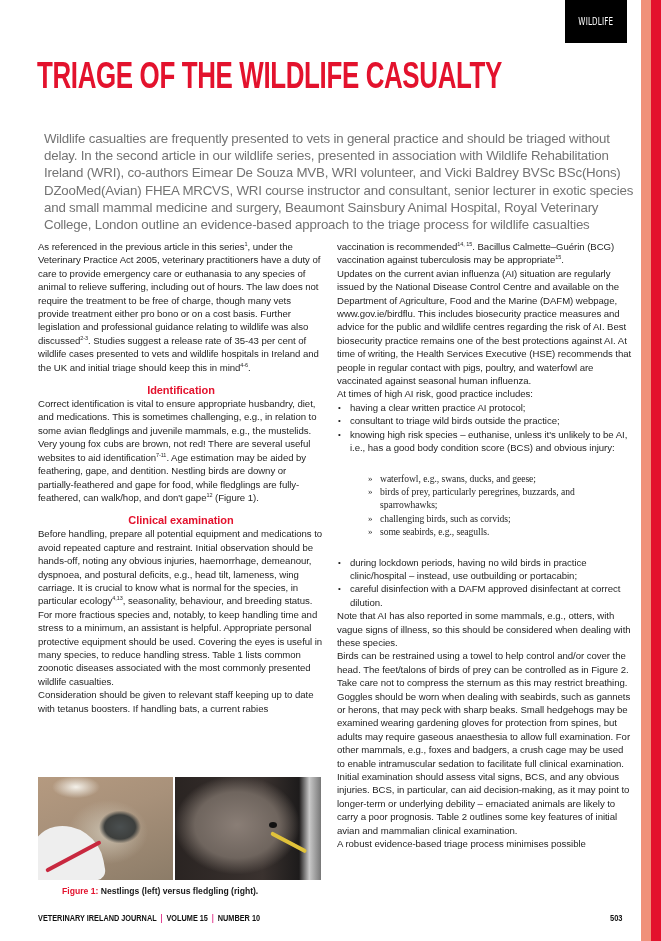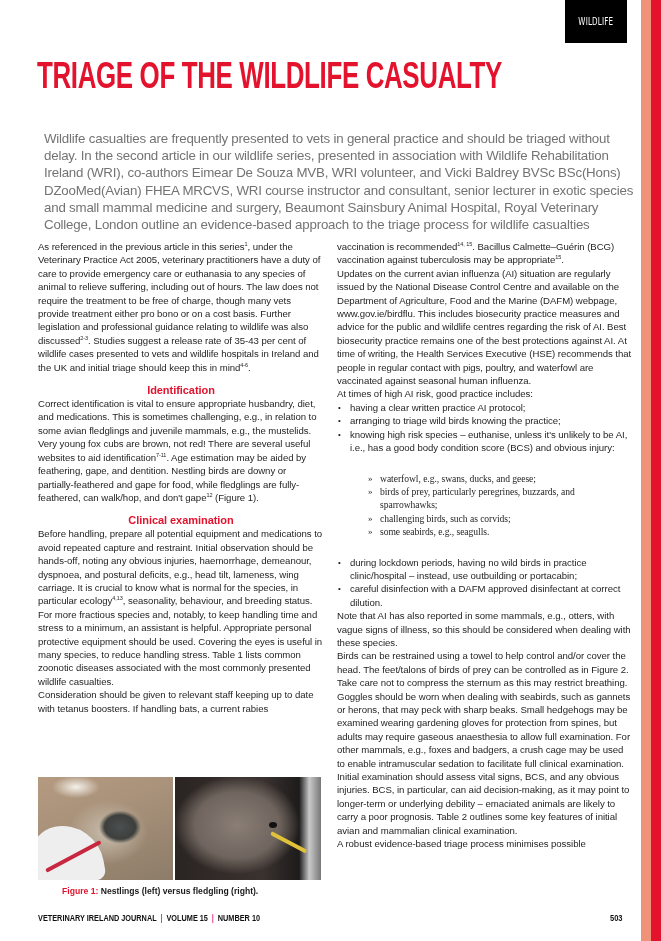--- a/index.html
+++ b/index.html
@@ -128,21 +128,21 @@
   </div>
 </div>
 <div class="caption"><span class="label">Figure 1:</span><span> Nestlings (left) versus fledgling (right).</span></div>
 
 <div class="col col-right">
   <p><span>vaccination is recommended</span><sup>14, 15</sup><span>. Bacillus Calmette–Guérin (BCG) vaccination against tuberculosis may be appropriate</span><sup>15</sup><span>.</span></p>
   <p>Updates on the current avian influenza (AI) situation are regularly issued by the National Disease Control Centre and available on the Department of Agriculture, Food and the Marine (DAFM) webpage, www.gov.ie/birdflu. This includes biosecurity practice measures and advice for the public and wildlife centres regarding the risk of AI. Best biosecurity practice remains one of the best protections against AI. At time of writing, the Health Services Executive (HSE) recommends that people in regular contact with pigs, poultry, and waterfowl are vaccinated against seasonal human influenza.</p>
   <p>At times of high AI risk, good practice includes:</p>
   <ul class="bul">
     <li>having a clear written practice AI protocol;</li>
-    <li>arranging to triage wild birds knowing the practice;</li>
+    <li>consultant to triage wild birds outside the practice;</li>
     <li><span>knowing high risk species – euthanise, unless it's unlikely to be AI, i.e., has a good body condition score (BCS) and obvious injury:</span>
       <ul class="sub">
         <li>waterfowl, e.g., swans, ducks, and geese;</li>
         <li>birds of prey, particularly peregrines, buzzards, and sparrowhawks;</li>
         <li>challenging birds, such as corvids;</li>
         <li>some seabirds, e.g., seagulls.</li>
       </ul>
     </li>
     <li>during lockdown periods, having no wild birds in practice clinic/hospital – instead, use outbuilding or portacabin;</li>
     <li>careful disinfection with a DAFM approved disinfectant at correct dilution.</li>

